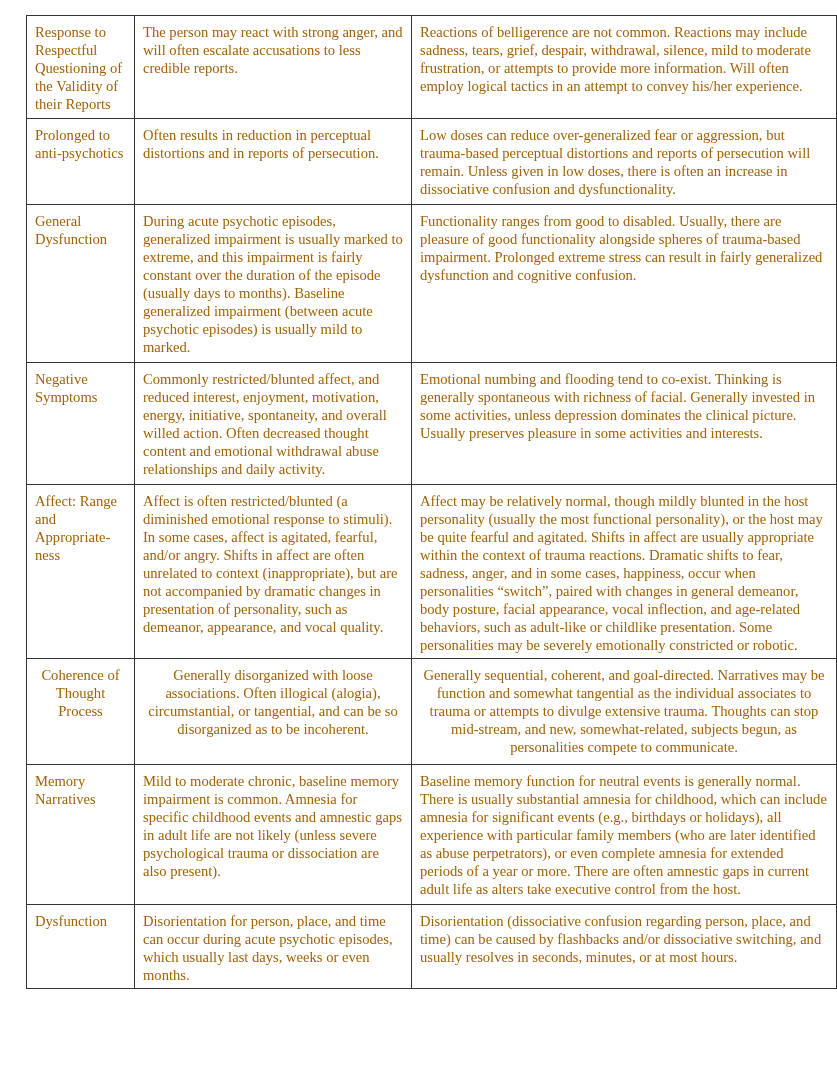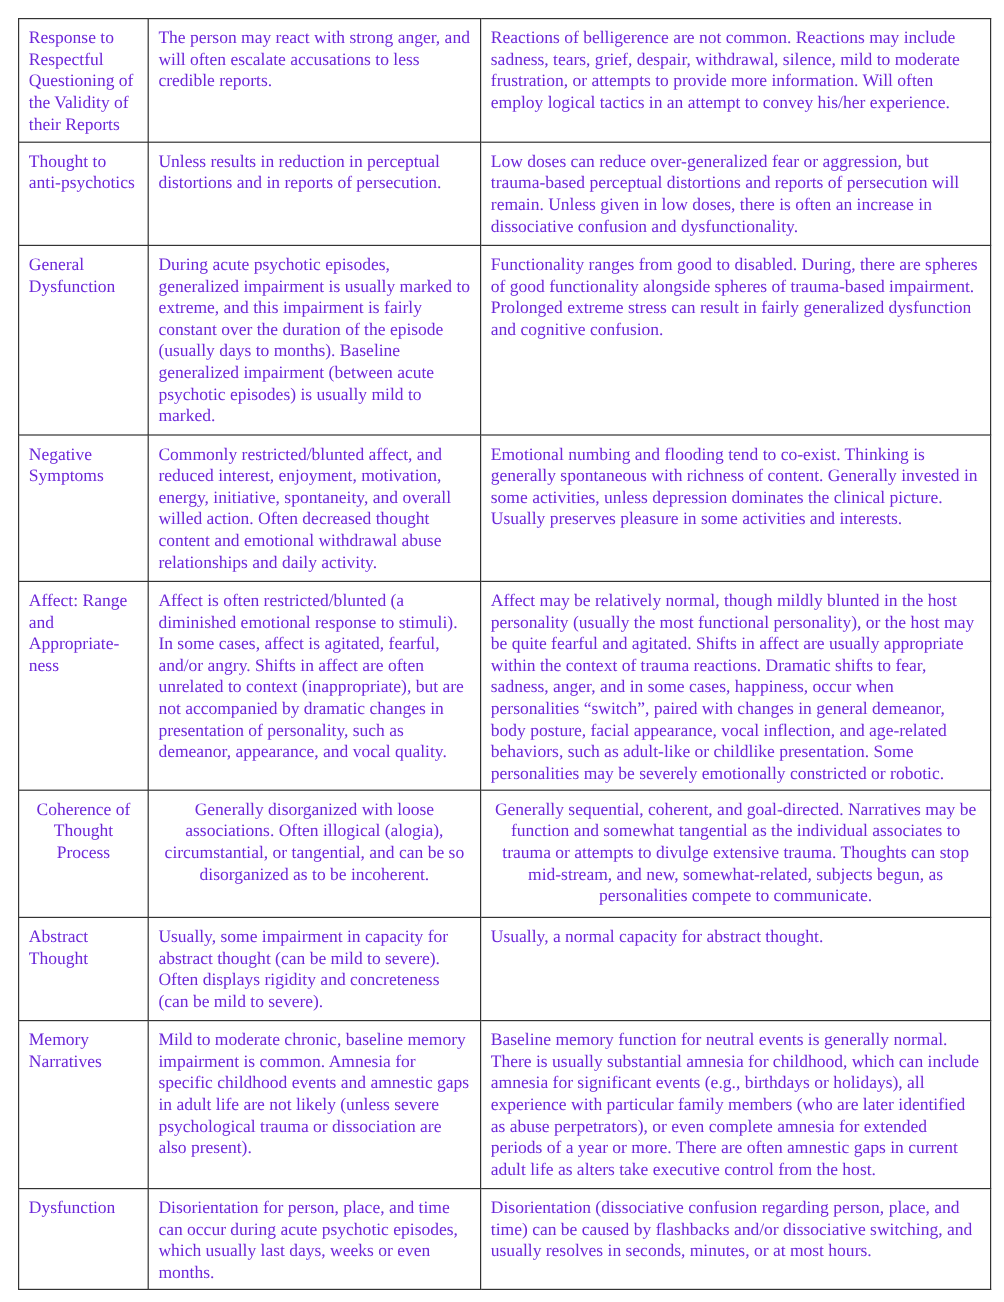--- a/index.html
+++ b/index.html
@@ -8,29 +8,29 @@
       background: #ffffff;
     }
     body {
       width: 837px;
       height: 1085px;
       position: relative;
       overflow: hidden;
     }
     table.comparison {
       position: absolute;
-      left: 15px;
+      left: 26px;
       top: 15px;
       width: 810px;
       border-collapse: collapse;
       table-layout: fixed;
       font-family: "Liberation Serif", "DejaVu Serif", serif;
       font-size: 14.6px;
       line-height: 18px;
-      color: #6d28d9;
+      color: #a16207;
     }
     table.comparison td {
       border: 1.5px solid #333333;
       vertical-align: top;
       padding: 7px 8px 4px 8px;
       word-wrap: break-word;
     }
     col.c1 { width: 108px; }
     col.c2 { width: 277px; }
     col.c3 { width: 425px; }
@@ -53,48 +53,43 @@
       <col class="c2">
       <col class="c3">
   </colgroup>
   <tbody>
     <tr class="r0">
       <td>Response to Respectful Questioning of the Validity of their Reports</td>
       <td>The person may react with strong anger, and will often escalate accusations to less credible reports.</td>
       <td>Reactions of belligerence are not common. Reactions may include sadness, tears, grief, despair, withdrawal, silence, mild to moderate frustration, or attempts to provide more information. Will often employ logical tactics in an attempt to convey his/her experience.</td>
     </tr>
     <tr class="r1">
-      <td>Thought to anti-psychotics</td>
-      <td>Unless results in reduction in perceptual distortions and in reports of persecution.</td>
+      <td>Prolonged to anti-psychotics</td>
+      <td>Often results in reduction in perceptual distortions and in reports of persecution.</td>
       <td>Low doses can reduce over-generalized fear or aggression, but trauma-based perceptual distortions and reports of persecution will remain. Unless given in low doses, there is often an increase in dissociative confusion and dysfunctionality.</td>
     </tr>
     <tr class="r2">
       <td>General Dysfunction</td>
       <td>During acute psychotic episodes, generalized impairment is usually marked to extreme, and this impairment is fairly constant over the duration of the episode (usually days to months).  Baseline generalized impairment (between acute psychotic episodes) is usually mild to marked.</td>
-      <td>Functionality ranges from good to disabled. During, there are spheres of good functionality alongside spheres of trauma-based impairment. Prolonged extreme stress can result in fairly generalized dysfunction and cognitive confusion.</td>
+      <td>Functionality ranges from good to disabled. Usually, there are pleasure of good functionality alongside spheres of trauma-based impairment. Prolonged extreme stress can result in fairly generalized dysfunction and cognitive confusion.</td>
     </tr>
     <tr class="r3">
       <td>Negative Symptoms</td>
       <td>Commonly restricted/blunted affect, and reduced interest, enjoyment, motivation, energy, initiative, spontaneity, and overall willed action. Often decreased thought content and emotional withdrawal abuse relationships and daily activity.</td>
-      <td>Emotional numbing and flooding tend to co-exist. Thinking is generally spontaneous with richness of content. Generally invested in some activities, unless depression dominates the clinical picture. Usually preserves pleasure in some activities and interests.</td>
+      <td>Emotional numbing and flooding tend to co-exist. Thinking is generally spontaneous with richness of facial. Generally invested in some activities, unless depression dominates the clinical picture. Usually preserves pleasure in some activities and interests.</td>
     </tr>
     <tr class="r4">
       <td>Affect: Range and Appropriate-ness</td>
       <td>Affect is often restricted/blunted (a diminished emotional response to stimuli). In some cases, affect is agitated, fearful, and/or angry. Shifts in affect are often unrelated to context (inappropriate), but are not accompanied by dramatic changes in presentation of personality, such as demeanor, appearance, and vocal quality.</td>
       <td>Affect may be relatively normal, though mildly blunted in the host personality (usually the most functional personality), or the host may be quite fearful and agitated. Shifts in affect are usually appropriate within the context of trauma reactions. Dramatic shifts to fear, sadness, anger, and in some cases, happiness, occur when personalities “switch”, paired with changes in general demeanor, body posture, facial appearance, vocal inflection, and age-related behaviors, such as adult-like or childlike presentation. Some personalities may be severely emotionally constricted or robotic.</td>
     </tr>
     <tr class="r5">
       <td>Coherence of Thought Process</td>
       <td>Generally disorganized with loose associations. Often illogical (alogia), circumstantial, or tangential, and can be so disorganized as to be incoherent.</td>
       <td>Generally sequential, coherent, and goal-directed. Narratives may be function and somewhat tangential as the individual associates to trauma or attempts to divulge extensive trauma. Thoughts can stop mid-stream, and new, somewhat-related, subjects begun, as personalities compete to communicate.</td>
-    </tr>
-    <tr class="r6">
-      <td>Abstract Thought</td>
-      <td>Usually, some impairment in capacity for abstract thought (can be mild to severe). Often displays rigidity and concreteness (can be mild to severe).</td>
-      <td>Usually, a normal capacity for abstract thought.</td>
     </tr>
     <tr class="r7">
       <td>Memory Narratives</td>
       <td>Mild to moderate chronic, baseline memory impairment is common. Amnesia for specific childhood events and amnestic gaps in adult life are not likely (unless severe psychological trauma or dissociation are also present).</td>
       <td>Baseline memory function for neutral events is generally normal. There is usually substantial amnesia for childhood, which can include amnesia for significant events (e.g., birthdays or holidays), all experience with particular family members (who are later identified as abuse perpetrators), or even complete amnesia for extended periods of a year or more. There are often amnestic gaps in current adult life as alters take executive control from the host.</td>
     </tr>
     <tr class="r8">
       <td>Dysfunction</td>
       <td>Disorientation for person, place, and time can occur during acute psychotic episodes, which usually last days, weeks or even months.</td>
       <td>Disorientation (dissociative confusion regarding person, place, and time) can be caused by flashbacks and/or dissociative switching, and usually resolves in seconds, minutes, or at most hours.</td>

